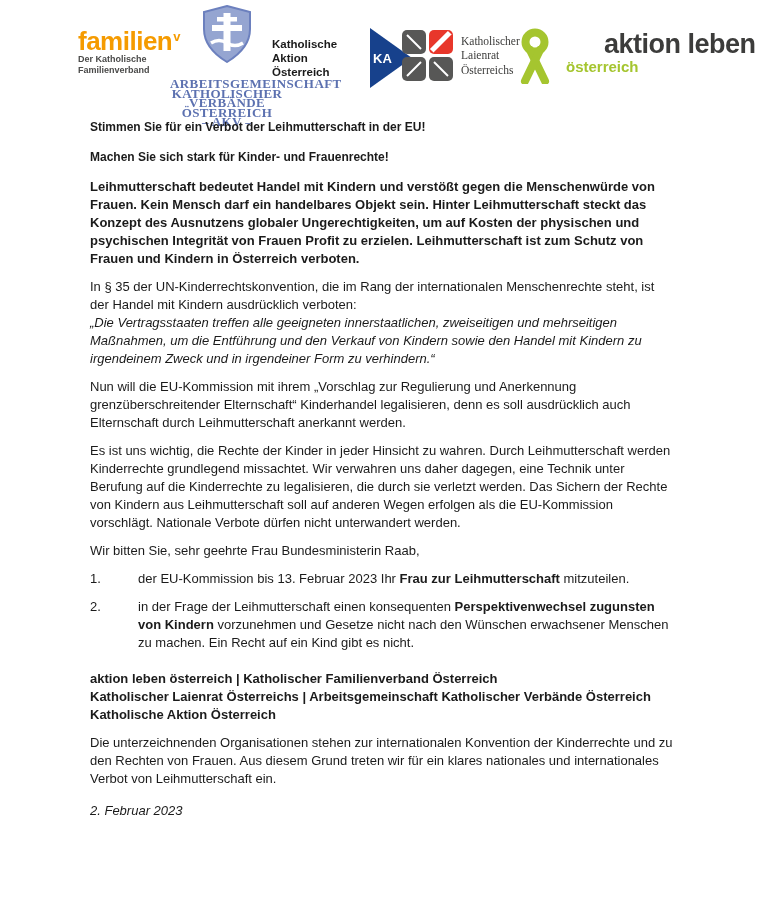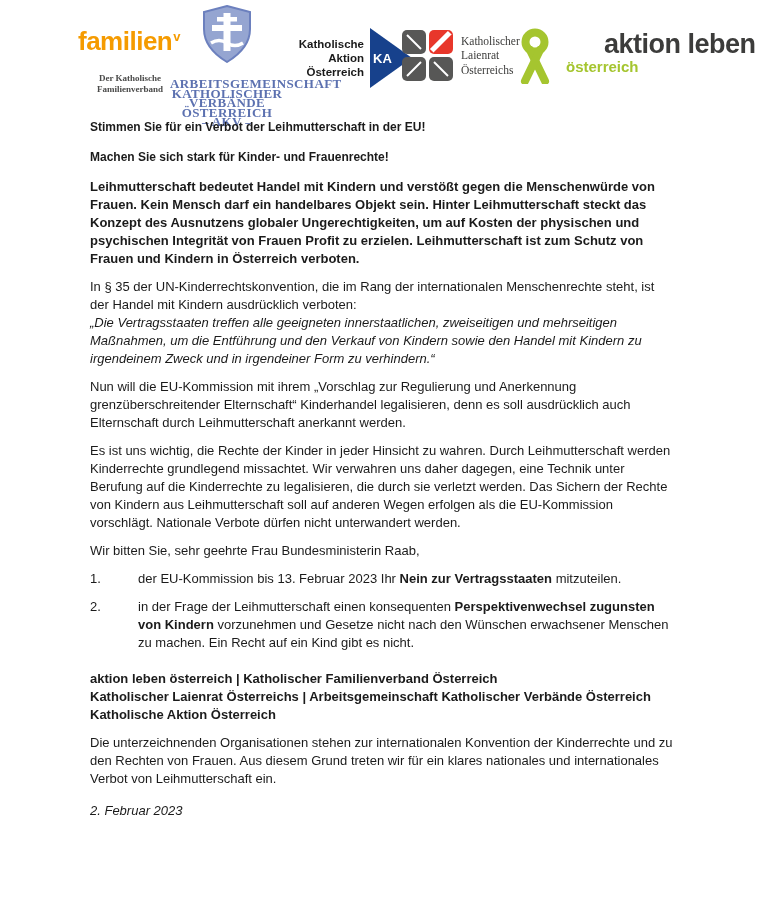--- a/index.html
+++ b/index.html
@@ -9,28 +9,28 @@
     background:#ffffff;
     font-family:"Liberation Sans",sans-serif;
     color:#1b1b1b;
     overflow:hidden;
   }
   
   .logo{position:absolute;}
   .familien{left:78px;top:24px;width:118px;}
   .fam-word{font-weight:bold;font-size:26px;letter-spacing:-0.5px;line-height:26px;}
   .fam-sup{font-size:13px;vertical-align:9px;font-weight:bold;margin-left:1px;}
-  .fam-sub{font-size:9px;line-height:11px;text-align:center;padding-right:14px;margin-top:19px;font-weight:bold;font-family:Liberation Serif, serif;}
+  .fam-sub{font-size:9px;line-height:11px;text-align:left;padding-right:14px;margin-top:0;font-weight:bold;}
 
   .akv{left:170px;top:5px;width:114px;text-align:center;}
   .akv-shield{display:block;margin:0 auto;}
   .akv-lines{font-family:"Liberation Serif",serif;font-weight:bold;font-size:13px;line-height:9.5px;letter-spacing:0.4px;margin-top:16px;}
 
   .ka{left:272px;top:28px;display:flex;align-items:center;}
-  .ka-label{font-weight:bold;font-size:11.5px;line-height:14px;text-align:right;color:#1a1a1a;margin-right:6px;width:92px;}
+  .ka-label{font-weight:bold;font-size:11.5px;line-height:14px;text-align:left;color:#1a1a1a;margin-right:6px;width:92px;}
   .ka-badge{display:block;}
 
   .laienrat{left:402px;top:30px;display:flex;align-items:center;}
   .lr-grid{display:grid;grid-template-columns:24px 24px;grid-template-rows:24px 24px;gap:3px;margin-right:8px;}
   .lr-text{font-family:"Liberation Serif",serif;font-size:11.5px;line-height:14.5px;}
 
   .aktionleben{left:516px;top:24px;display:flex;align-items:flex-start;}
   .al-ribbon{display:block;margin-right:10px;margin-top:4px;}
   .al-title{font-weight:bold;font-size:27px;line-height:27px;letter-spacing:-0.5px;margin-top:7px;margin-left:40px;}
   .al-sub{font-weight:bold;font-size:15px;line-height:15px;margin-top:1px;padding-left:2px;}
@@ -132,21 +132,21 @@
 
   <div class="content">
       <p class="blk headline"><span class="b">Stimmen Sie für ein Verbot der Leihmutterschaft in der EU!</span><br><span class="b">Machen Sie sich stark für Kinder- und Frauenrechte!</span></p>
       <p class="blk blk"><span class="b">Leihmutterschaft bedeutet Handel mit Kindern und verstößt gegen die Menschenwürde von Frauen. Kein Mensch darf ein handelbares Objekt sein. Hinter Leihmutterschaft steckt das Konzept des Ausnutzens globaler Ungerechtigkeiten, um auf Kosten der physischen und psychischen Integrität von Frauen Profit zu erzielen. Leihmutterschaft ist zum Schutz von Frauen und Kindern in Österreich verboten.</span></p>
       <p class="blk blk"><span>In § 35 der UN-Kinderrechtskonvention, die im Rang der internationalen Menschenrechte steht, ist der Handel mit Kindern ausdrücklich verboten:</span><br><span class="i">„Die Vertragsstaaten treffen alle geeigneten innerstaatlichen, zweiseitigen und mehrseitigen Maßnahmen, um die Entführung und den Verkauf von Kindern sowie den Handel mit Kindern zu irgendeinem Zweck und in irgendeiner Form zu verhindern.“</span></p>
       <p class="blk blk"><span>Nun will die EU-Kommission mit ihrem „Vorschlag zur Regulierung und Anerkennung grenzüberschreitender Elternschaft“ Kinderhandel legalisieren, denn es soll ausdrücklich auch Elternschaft durch Leihmutterschaft anerkannt werden.</span></p>
       <p class="blk blk"><span>Es ist uns wichtig, die Rechte der Kinder in jeder Hinsicht zu wahren. Durch Leihmutterschaft werden Kinderrechte grundlegend missachtet. Wir verwahren uns daher dagegen, eine Technik unter Berufung auf die Kinderrechte zu legalisieren, die durch sie verletzt werden. Das Sichern der Rechte von Kindern aus Leihmutterschaft soll auf anderen Wegen erfolgen als die EU-Kommission vorschlägt. Nationale Verbote dürfen nicht unterwandert werden.</span></p>
       <p class="blk blk"><span>Wir bitten Sie, sehr geehrte Frau Bundesministerin Raab,</span></p>
       <div class="list-item">
         <span class="list-num">1.</span>
-        <span class="list-text"><span>der EU-Kommission bis 13. Februar 2023 Ihr </span><span class="b">Nein zur Vertragsstaaten</span><span> mitzuteilen.</span></span>
+        <span class="list-text"><span>der EU-Kommission bis 13. Februar 2023 Ihr </span><span class="b">Frau zur Leihmutterschaft</span><span> mitzuteilen.</span></span>
       </div>
       <div class="list-item">
         <span class="list-num">2.</span>
         <span class="list-text"><span>in der Frage der Leihmutterschaft einen konsequenten </span><span class="b">Perspektivenwechsel zugunsten von Kindern</span><span> vorzunehmen und Gesetze nicht nach den Wünschen erwachsener Menschen zu machen. Ein Recht auf ein Kind gibt es nicht.</span></span>
       </div>
       <p class="blk signature"><span class="b">aktion leben österreich | Katholischer Familienverband Österreich</span><br><span class="b">Katholischer Laienrat Österreichs | Arbeitsgemeinschaft Katholischer Verbände Österreich</span><br><span class="b">Katholische Aktion Österreich</span></p>
       <p class="blk blk"><span>Die unterzeichnenden Organisationen stehen zur internationalen Konvention der Kinderrechte und zu den Rechten von Frauen. Aus diesem Grund treten wir für ein klares nationales und internationales Verbot von Leihmutterschaft ein.</span></p>
       <p class="blk date"><span class="i">2. Februar 2023</span></p>
     </div>
 

